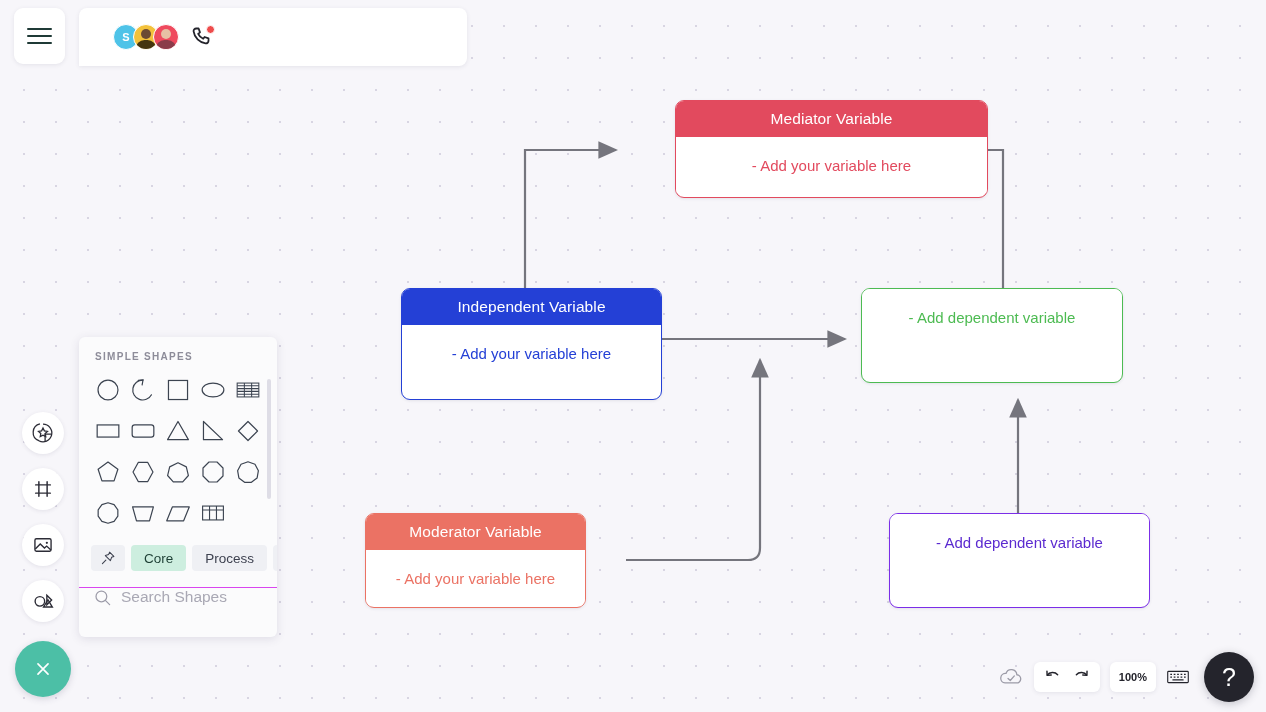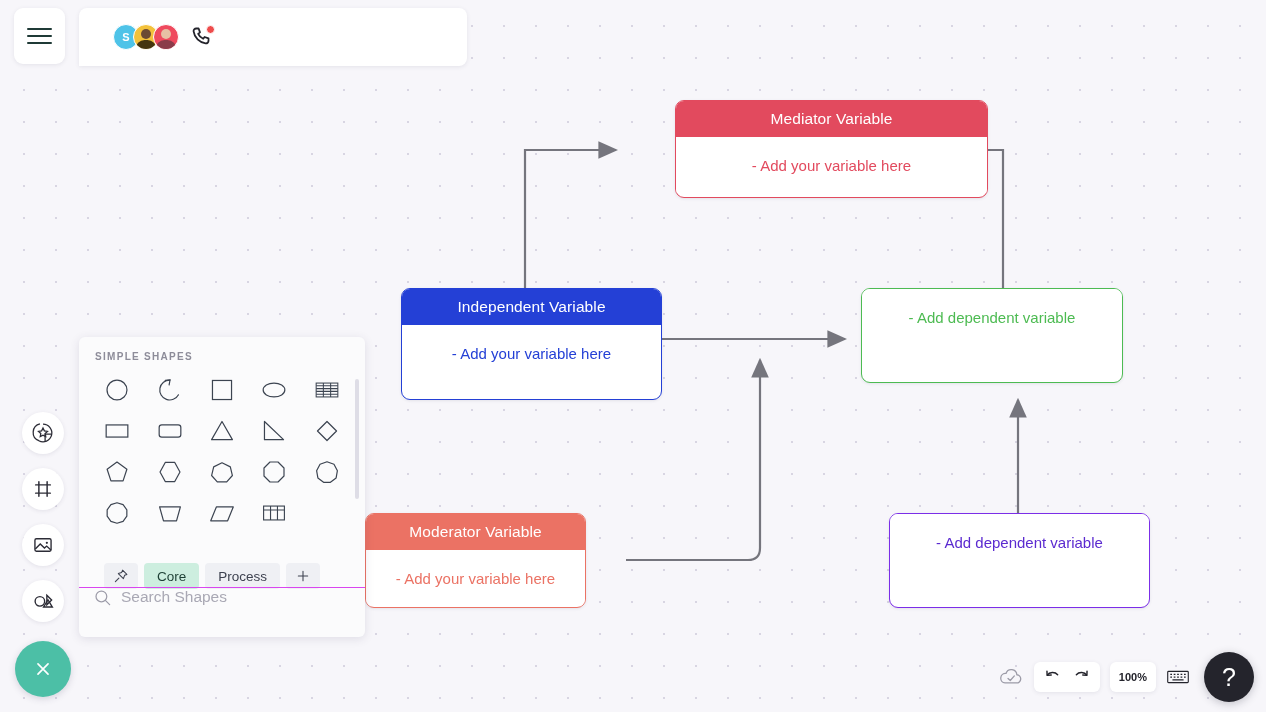--- a/index.html
+++ b/index.html
@@ -89,21 +89,21 @@
     width: 56px; height: 56px; border-radius: 50%;
     background: #4cbfa6;
     display: flex; align-items: center; justify-content: center;
     box-shadow: 0 2px 7px rgba(60,55,90,.18);
     cursor: pointer;
   }
 
   
   #shapes-panel {
     position: absolute; left: 79px; top: 337px;
-    width: 286px; height: 300px;
+    width: 198px; height: 300px;
     background: #fbfbfc;
     border-radius: 6px;
     box-shadow: 0 2px 10px rgba(60,55,90,.13);
     overflow: hidden;
   }
   #shapes-head {
     font-size: 10px; letter-spacing: 1.3px; color: #8d8c99;
     font-weight: 600; padding: 14px 0 0 16px;
   }
   #shape-grid {
@@ -113,22 +113,22 @@
   .shape-cell {
     height: 39px; display: flex; align-items: center; justify-content: center;
     cursor: pointer; border-radius: 4px;
   }
   #panel-scrollbar {
     position: absolute; right: 6px; top: 42px;
     width: 4px; height: 120px; border-radius: 3px; background: #dedde6;
     cursor: pointer;
   }
   #tab-row {
-    position: absolute; left: 0; bottom: 48px; width: 100%;
-    display: flex; align-items: center; gap: 6px; padding: 0 25px;
+    position: absolute; left: 0; bottom: 66px; width: 100%;
+    display: flex; align-items: center; gap: 6px; padding: 0 12px;
   }
   .tab-chip {
     height: 26px; border-radius: 4px; background: #eff0f4;
     display: flex; align-items: center; justify-content: center;
     padding: 0 13px; font-size: 13.5px; color: #3e4250; cursor: pointer;
   }
   .tab-chip.active { background: #cdeedf; color: #1d3f34; }
   .tab-chip.icon-chip { padding: 0 9px; }
   #search-row {
     position: absolute; left: 0; bottom: 0; width: 100%; height: 50px;

